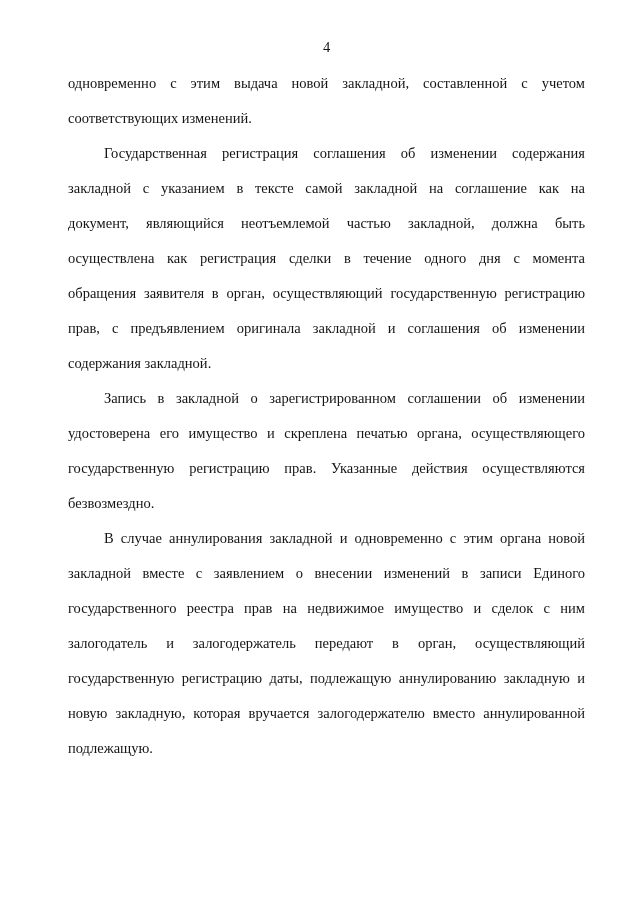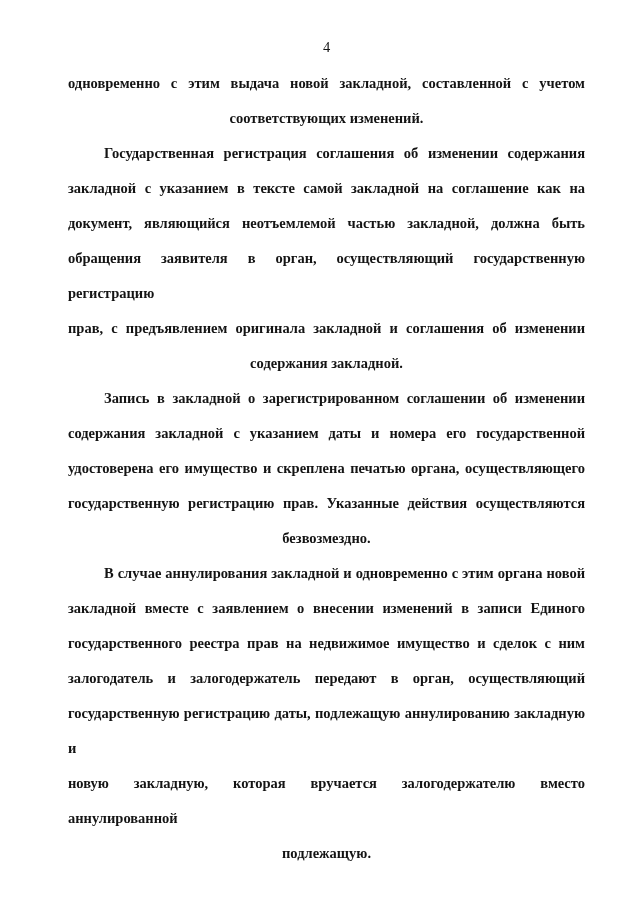--- a/index.html
+++ b/index.html
@@ -30,24 +30,23 @@
     position: absolute;
     top: 66px;
     left: 68px;
     width: 517px;
     font-size: 14.5px;
     line-height: 35px;
   }
   .para {
     margin: 0;
     padding: 0;
-    font-weight: bold;
   }
   .line {
-    text-align: center;
+    text-align: left;
     white-space: normal;
   }
   .line.fill {
     text-align: justify;
     text-align-last: justify;
   }
   .line.indent {
     text-indent: 36px;
   }
 </style>
@@ -62,28 +61,28 @@
 
     <div class="para">
       <div class="line fill">одновременно с этим выдача новой закладной, составленной с учетом</div>
       <div class="line">соответствующих изменений.</div>
     </div>
 
     <div class="para">
       <div class="line fill indent">Государственная регистрация соглашения об изменении содержания</div>
       <div class="line fill">закладной с указанием в тексте самой закладной на соглашение как на</div>
       <div class="line fill">документ, являющийся неотъемлемой частью закладной, должна быть</div>
+      <div class="line fill">осуществлена как регистрация сделки в течение одного дня с момента</div>
       <div class="line fill">обращения заявителя в орган, осуществляющий государственную регистрацию</div>
       <div class="line fill">прав, с предъявлением оригинала закладной и соглашения об изменении</div>
       <div class="line">содержания закладной.</div>
     </div>
 
     <div class="para">
       <div class="line fill indent">Запись в закладной о зарегистрированном соглашении об изменении</div>
-      <div class="line fill">содержания закладной с указанием даты и номера его государственной</div>
       <div class="line fill">удостоверена его имущество и скреплена печатью органа, осуществляющего</div>
       <div class="line fill">государственную регистрацию прав. Указанные действия осуществляются</div>
       <div class="line">безвозмездно.</div>
     </div>
 
     <div class="para">
       <div class="line fill indent">В случае аннулирования закладной и одновременно с этим органа новой</div>
       <div class="line fill">закладной вместе с заявлением о внесении изменений в записи Единого</div>
       <div class="line fill">государственного реестра прав на недвижимое имущество и сделок с ним</div>
       <div class="line fill">залогодатель и залогодержатель передают в орган, осуществляющий</div>

